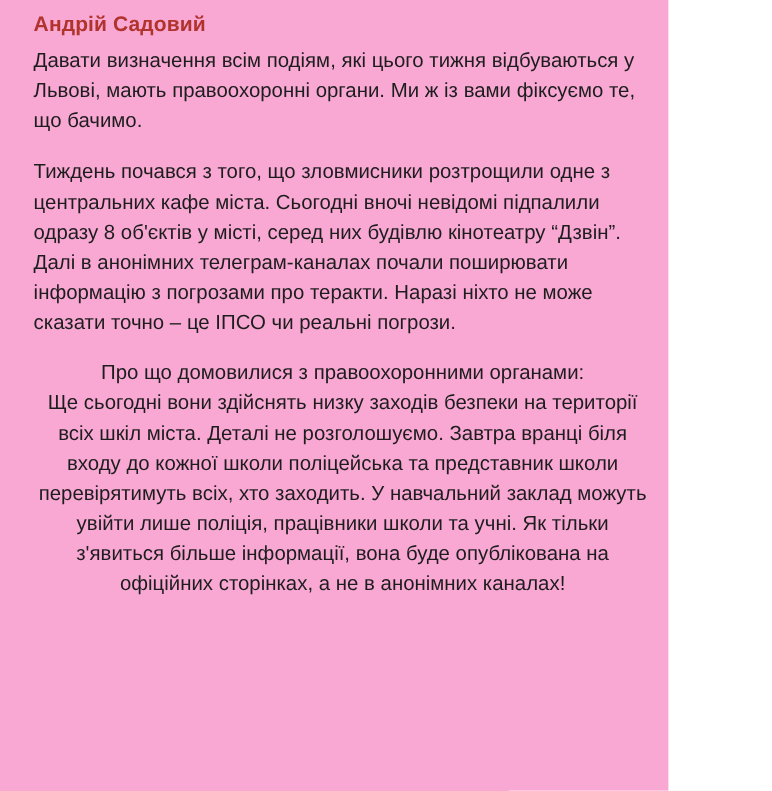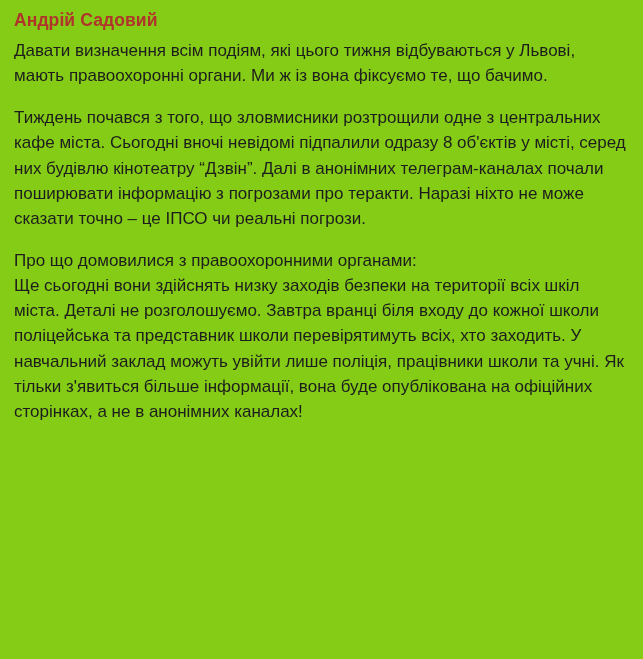--- a/index.html
+++ b/index.html
@@ -9,48 +9,49 @@
   }
   body {
     width: 643px;
     height: 659px;
     font-family: "Liberation Sans", sans-serif;
     color: #1c1c1c;
     overflow: hidden;
   }
   .post {
     box-sizing: border-box;
-    width: 643px;
+    width: 557px;
     height: 659px;
-    padding: 10px 14px 0 14px;
-    background: #84cc16;
+    padding: 10px 14px 0 28px;
+    background: #f9a8d4;
   }
   .author-name {
     font-size: 17.5px;
     font-weight: bold;
     color: #b0332c;
     line-height: 1.25;
     margin: 0 0 6px 0;
     letter-spacing: 0.1px;
   }
   .paragraph {
     margin: 0 0 17px 0;
     font-size: 17px;
     line-height: 1.48;
     color: #1d1d1d;
     white-space: pre-wrap;
   }
   .paragraph:last-child {
     margin-bottom: 16px;
+    text-align: center;
   }
 </style>
 </head>
 <body>
 
 <div class="post">
   <div class="author-name" style="color: rgb(176, 51, 44);">Андрій Садовий</div>
   <div class="post-body">
-    <p class="paragraph">Давати визначення всім подіям, які цього тижня відбуваються у Львові, мають правоохоронні органи. Ми ж із вона фіксуємо те, що бачимо.</p>
+    <p class="paragraph">Давати визначення всім подіям, які цього тижня відбуваються у Львові, мають правоохоронні органи. Ми ж із вами фіксуємо те, що бачимо.</p>
     <p class="paragraph">Тиждень почався з того, що зловмисники розтрощили одне з центральних кафе міста. Сьогодні вночі невідомі підпалили одразу 8 об'єктів у місті, серед них будівлю кінотеатру “Дзвін”. Далі в анонімних телеграм-каналах почали поширювати інформацію з погрозами про теракти. Наразі ніхто не може сказати точно – це ІПСО чи реальні погрози.</p>
     <p class="paragraph">Про що домовилися з правоохоронними органами:
 Ще сьогодні вони здійснять низку заходів безпеки на території всіх шкіл міста. Деталі не розголошуємо. Завтра вранці біля входу до кожної школи поліцейська та представник школи перевірятимуть всіх, хто заходить. У навчальний заклад можуть увійти лише поліція, працівники школи та учні. Як тільки з'явиться більше інформації, вона буде опублікована на офіційних сторінках, а не в анонімних каналах!</p>
   </div>
 </div>
 
 </body></html>

